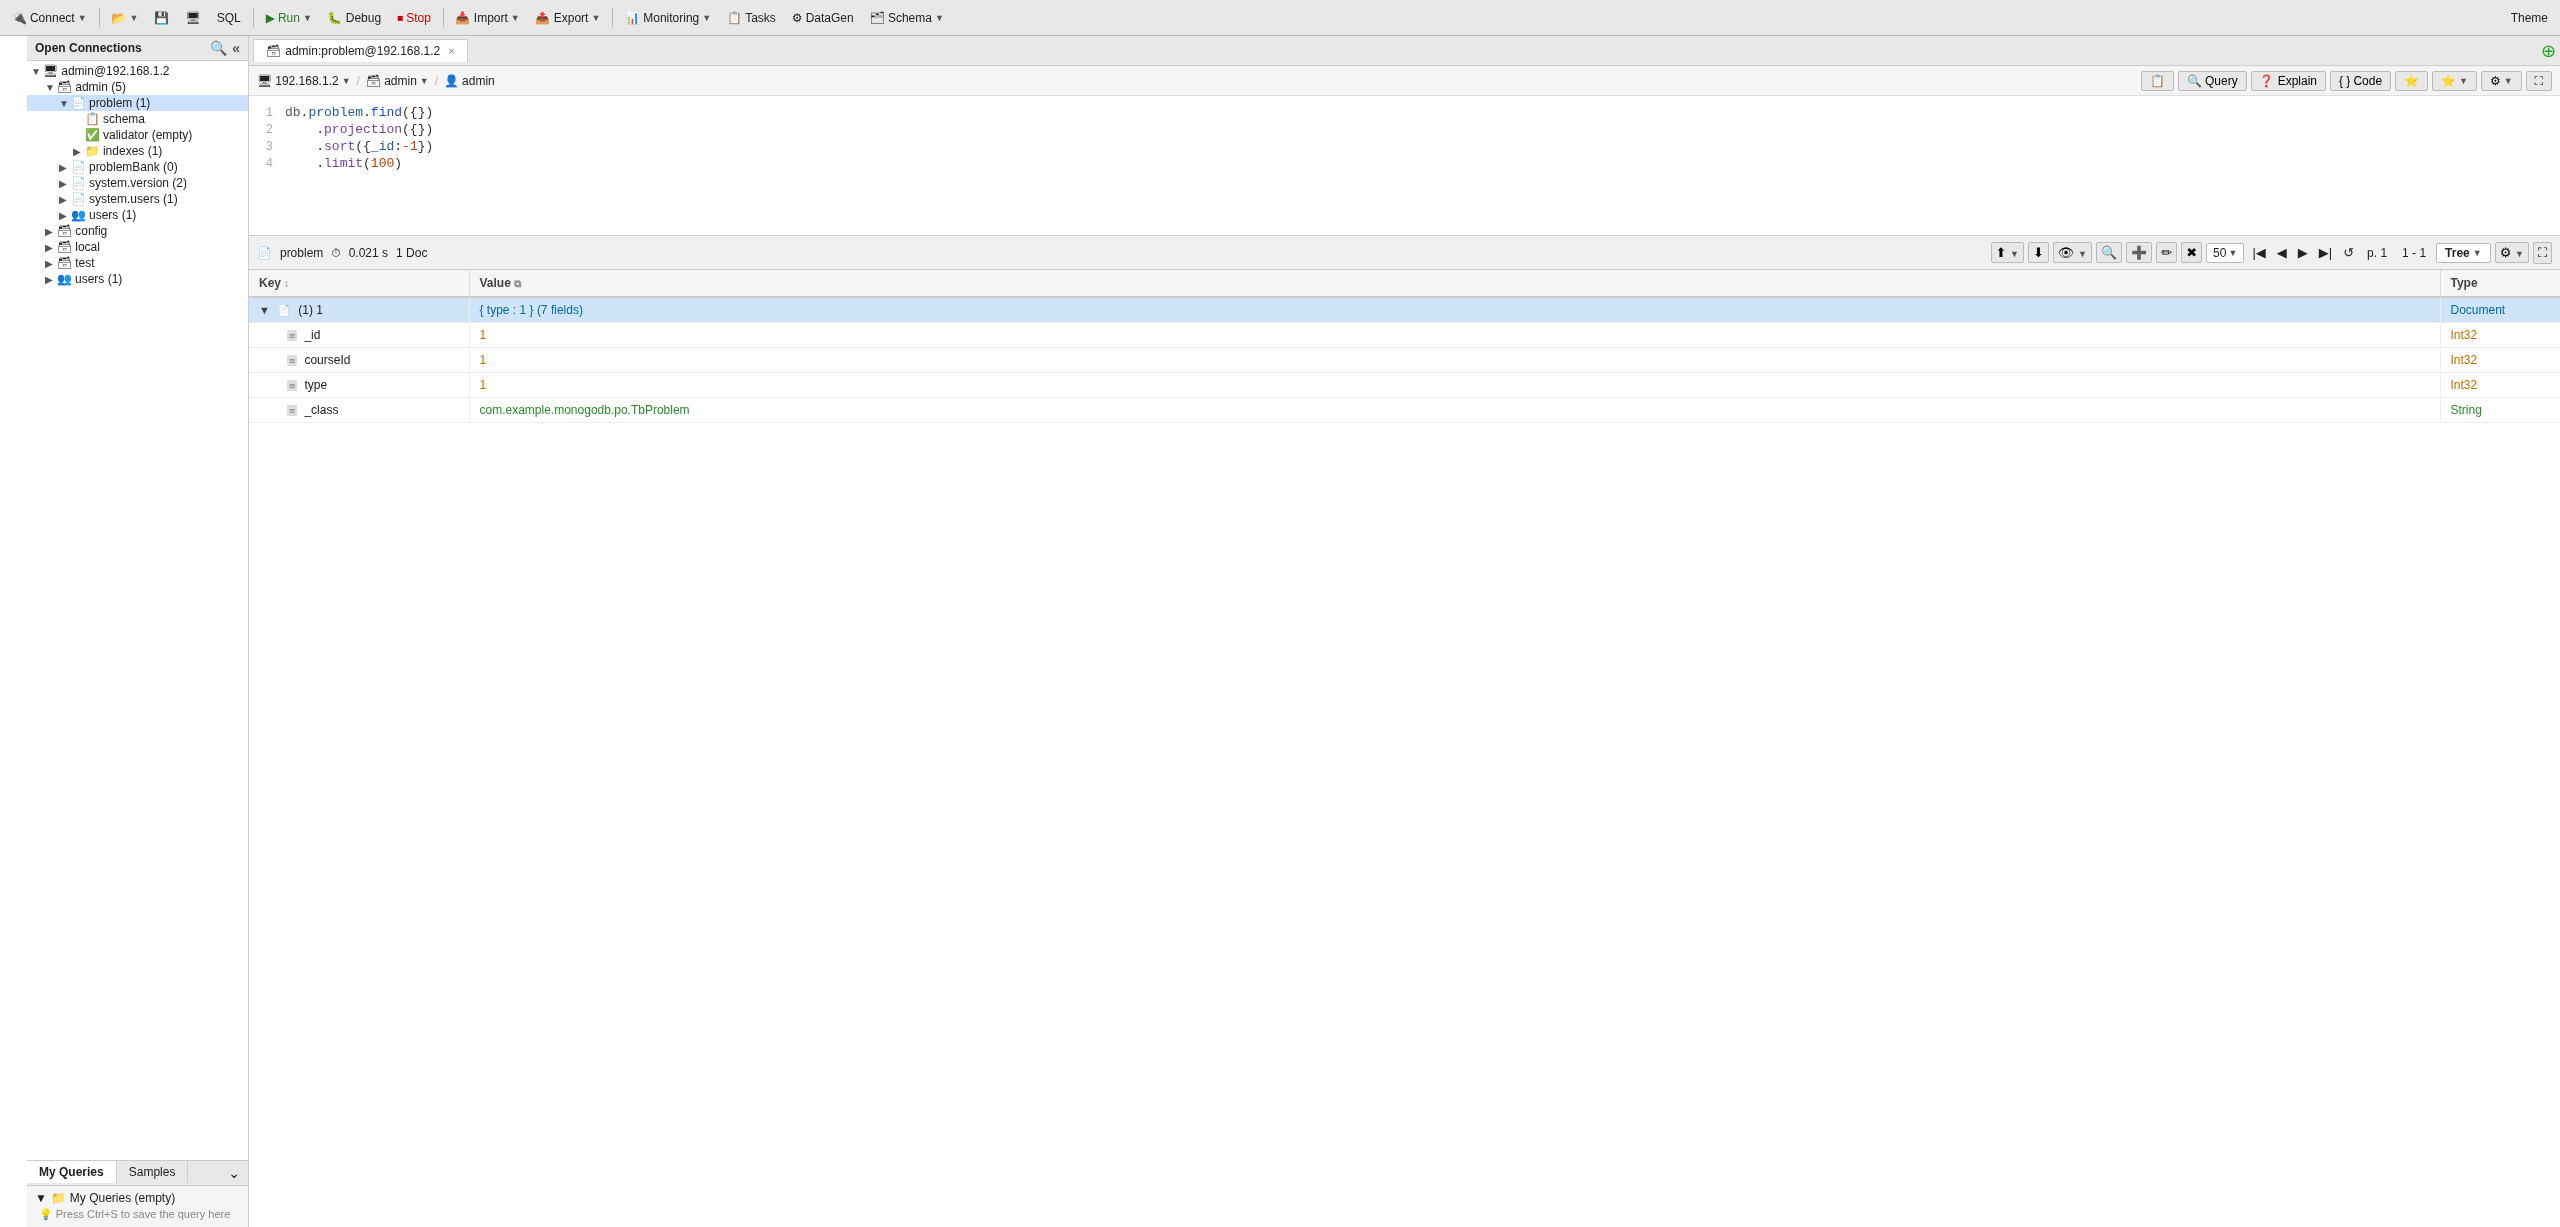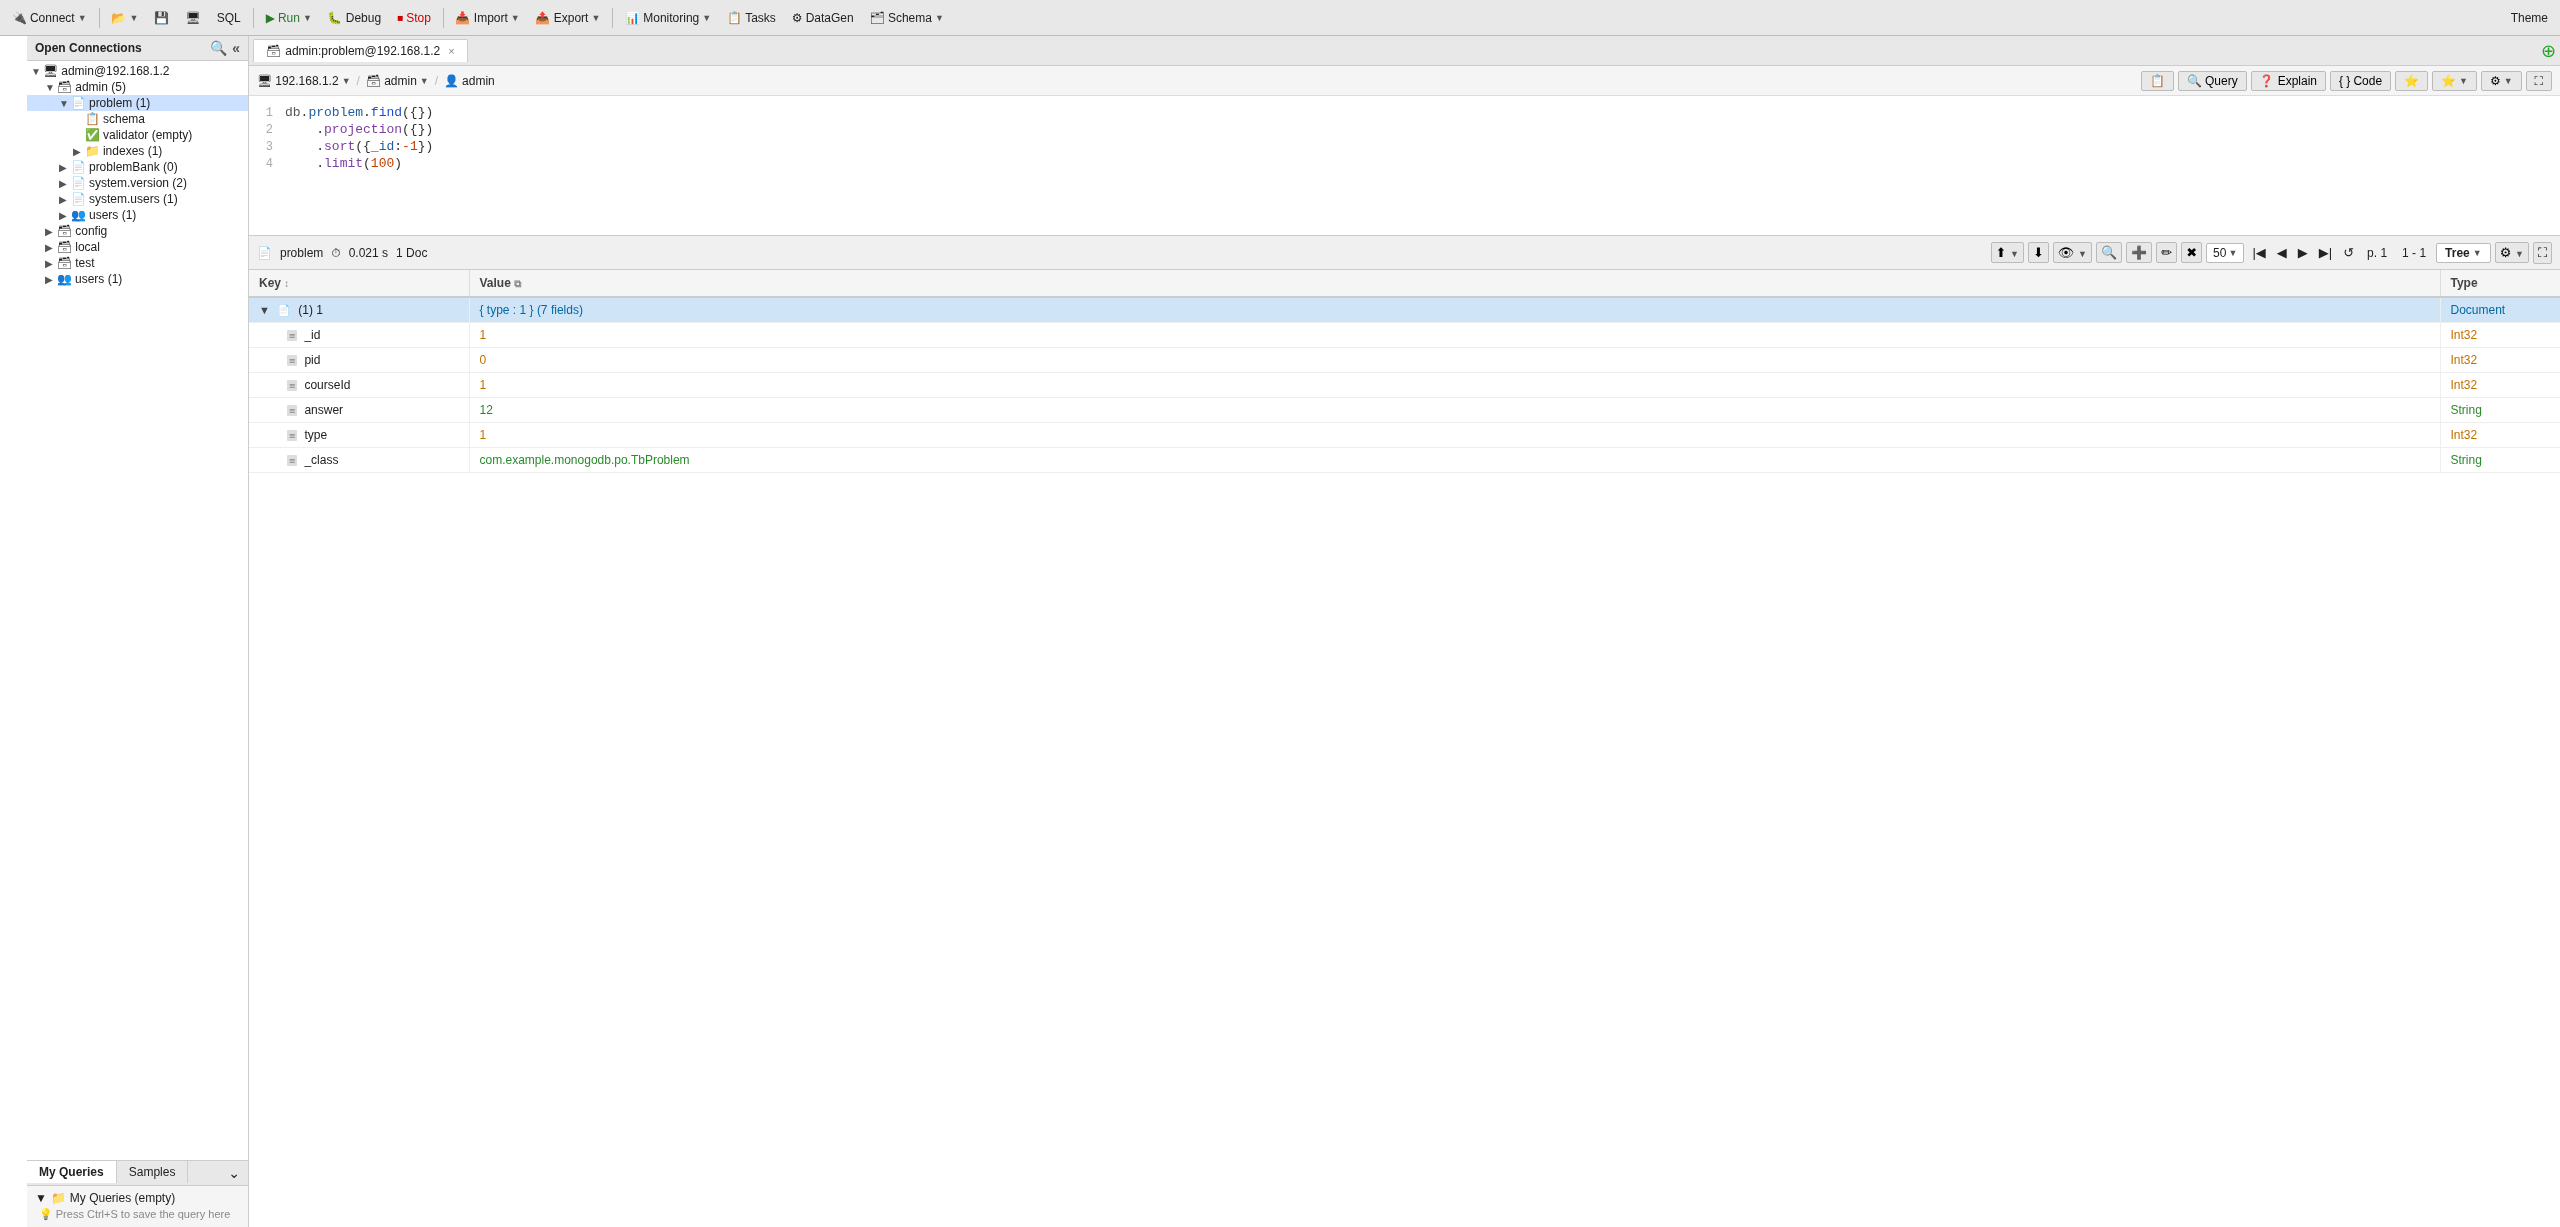--- a/index.html
+++ b/index.html
@@ -514,40 +514,24 @@
                 <td><span style="padding-left:28px">
         <span class="field-icon">≡</span>
         <span>_id</span>
       </span></td>
                 <td><span class="val-orange">1</span></td>
                 <td><span class="type-int">Int32</span></td>
               </tr>
               <tr>
                 <td><span style="padding-left:28px">
         <span class="field-icon">≡</span>
-        <span>pid</span>
-      </span></td>
-                <td><span class="val-orange">0</span></td>
-                <td><span class="type-int">Int32</span></td>
-              </tr>
-              <tr>
-                <td><span style="padding-left:28px">
-        <span class="field-icon">≡</span>
         <span>courseId</span>
       </span></td>
                 <td><span class="val-orange">1</span></td>
                 <td><span class="type-int">Int32</span></td>
-              </tr>
-              <tr>
-                <td><span style="padding-left:28px">
-        <span class="field-icon">≡</span>
-        <span>answer</span>
-      </span></td>
-                <td><span class="val-green">12</span></td>
-                <td><span class="type-str">String</span></td>
               </tr>
               <tr>
                 <td><span style="padding-left:28px">
         <span class="field-icon">≡</span>
         <span>type</span>
       </span></td>
                 <td><span class="val-orange">1</span></td>
                 <td><span class="type-int">Int32</span></td>
               </tr>
               <tr>

